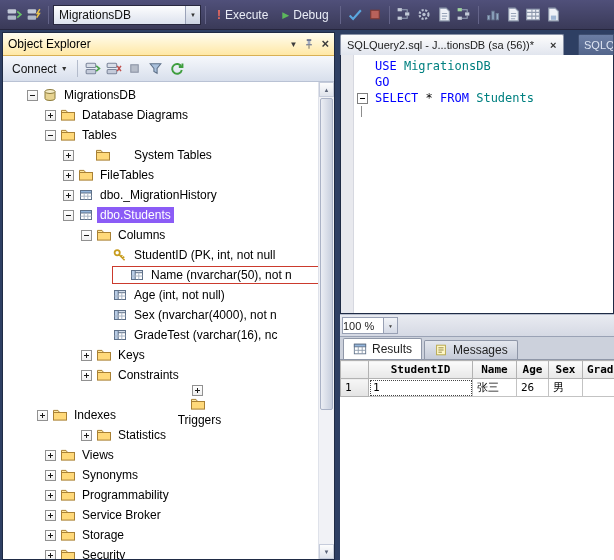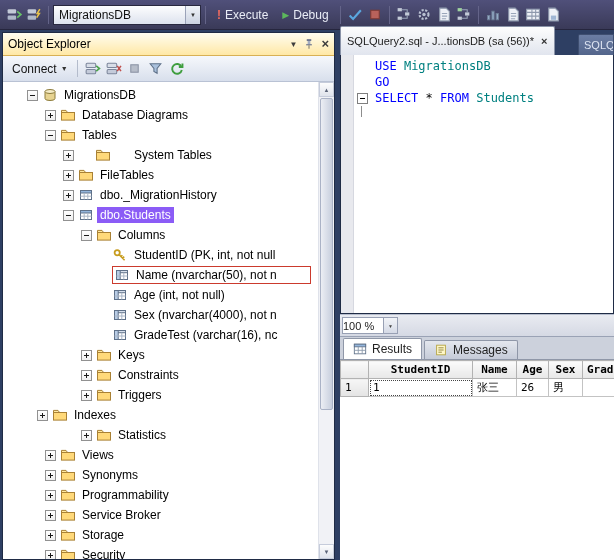--- a/index.html
+++ b/index.html
@@ -43,35 +43,35 @@
   .tree-rows{position:absolute;top:3px;left:0;right:16px;bottom:0;overflow:hidden;}
   .tree-row{height:20px;display:flex;align-items:center;white-space:nowrap;cursor:default;}
   .expander{width:9px;height:9px;box-sizing:content-box;border:1px solid #919191;
     background:linear-gradient(#fff,#efefef);position:relative;margin-right:4px;flex:none;}
   .expander.leaf{border:none;background:none;}
   .expander .h{position:absolute;left:2px;width:5px;top:4px;height:1px;background:#1a1a1a;}
   .expander .v{position:absolute;top:2px;height:5px;left:4px;width:1px;background:#1a1a1a;}
   .t-node-icon{width:16px;height:16px;margin-right:3px;flex:none;}
   .tree-label{padding:1px 3px;}
   .tree-row.selected .tree-label{background:#8b5cf6;color:#fff;}
-  .redwrap{display:inline-flex;align-items:center;border:1px solid #cb3a2d;padding:0 30px 0 1px;}
+  .redwrap{display:inline-flex;align-items:center;border:1px solid #cb3a2d;padding:0 30px 0 16px;}
   
   .oe-scrollbar{position:absolute;top:0;right:0;bottom:0;width:15px;background:#f1f2f6;border-left:1px solid #dfe2ea;}
   .sb-btn{position:absolute;left:0;right:0;height:15px;background:linear-gradient(#fdfdfd,#dfe3ec);
     border:1px solid #c6ccdb;box-sizing:border-box;display:flex;align-items:center;justify-content:center;font-size:6px;color:#5a6378;}
   .sb-btn.up{top:0;} .sb-btn.down{bottom:0;}
   .sb-thumb{position:absolute;left:1px;right:1px;top:16px;height:310px;
     background:linear-gradient(90deg,#eceef4,#c7cedd);border:1px solid #aab2c6;border-radius:2px;}
 
   
   .editor-panel{position:absolute;left:340px;top:32px;right:0;bottom:0;display:flex;flex-direction:column;}
   .tab-bar{height:23px;flex:none;display:flex;align-items:flex-end;position:relative;}
-  .doc-tab{height:29px;box-sizing:border-box;max-width:238px;background:linear-gradient(#fdfdfd,#e1e5ee);
+  .doc-tab{height:21px;box-sizing:border-box;max-width:238px;background:linear-gradient(#fdfdfd,#e1e5ee);
     border:1px solid #8a93a8;border-bottom:none;border-radius:2px 2px 0 0;display:flex;align-items:center;
-    padding:0 6px;gap:7px;color:#1b1b1b;font-size:11px;}
+    padding:0 6px;gap:16px;color:#1b1b1b;font-size:11px;}
   .tab-title{white-space:nowrap;overflow:hidden;}
   .tab-close{font-weight:bold;color:#333;font-size:11px;line-height:10px;}
   .doc-tab2{position:absolute;right:0;bottom:0;height:21px;box-sizing:border-box;width:36px;overflow:hidden;
     background:linear-gradient(#6b7da3,#53658b);border:1px solid #3e4e70;border-bottom:none;border-radius:2px 0 0 0;
     color:#dde4f2;display:flex;align-items:center;padding:0 5px;font-size:11px;}
   .code-area{height:259px;flex:none;background:#fff;position:relative;border:1px solid #1f2b45;border-top:none;box-sizing:border-box;overflow:hidden;}
   .indicator-margin{position:absolute;left:0;top:0;bottom:0;width:12px;background:#e8e9ee;border-right:1px solid #d6d8e0;}
   .code-lines{position:absolute;left:0;top:3px;right:0;font-family:"DejaVu Sans Mono","Liberation Mono",monospace;font-size:12px;line-height:16px;}
   .code-line{height:16px;position:relative;padding-left:34px;white-space:pre;}
   .fold-box{position:absolute;left:16px;top:3px;width:9px;height:9px;box-sizing:content-box;border:1px solid #7f7f7f;background:#fff;}
@@ -442,21 +442,21 @@
               <span class="v"></span>
             </span>
             <span class="t-node-icon">
               <svg viewBox="0 0 16 16">
                 <path d="M1.5 5.5 V3.4 H6 L7.6 5.5 z" fill="#ffe9a2" stroke="#a98135"></path>
                 <rect x="1.5" y="5.5" width="13" height="7.6" fill="#ffd97a" stroke="#a98135"></rect>
               </svg>
             </span>
             <span class="tree-label">Constraints</span>
           </div>
-          <div class="tree-row" style="padding-left: 78px;">
+          <div class="tree-row" style="padding-left: 78px; flex-direction: column;">
             <span class="expander">
               <span class="h"></span>
               <span class="v"></span>
             </span>
             <span class="t-node-icon">
               <svg viewBox="0 0 16 16">
                 <path d="M1.5 5.5 V3.4 H6 L7.6 5.5 z" fill="#ffe9a2" stroke="#a98135"></path>
                 <rect x="1.5" y="5.5" width="13" height="7.6" fill="#ffd97a" stroke="#a98135"></rect>
               </svg>
             </span>

